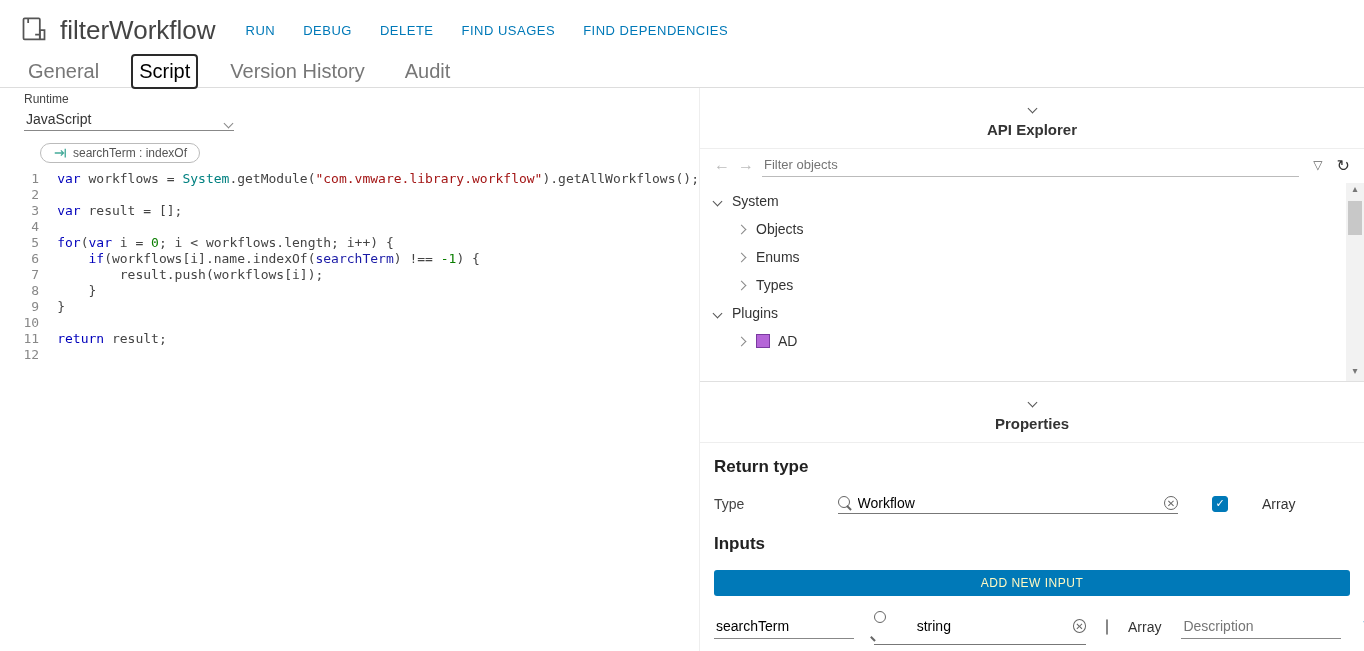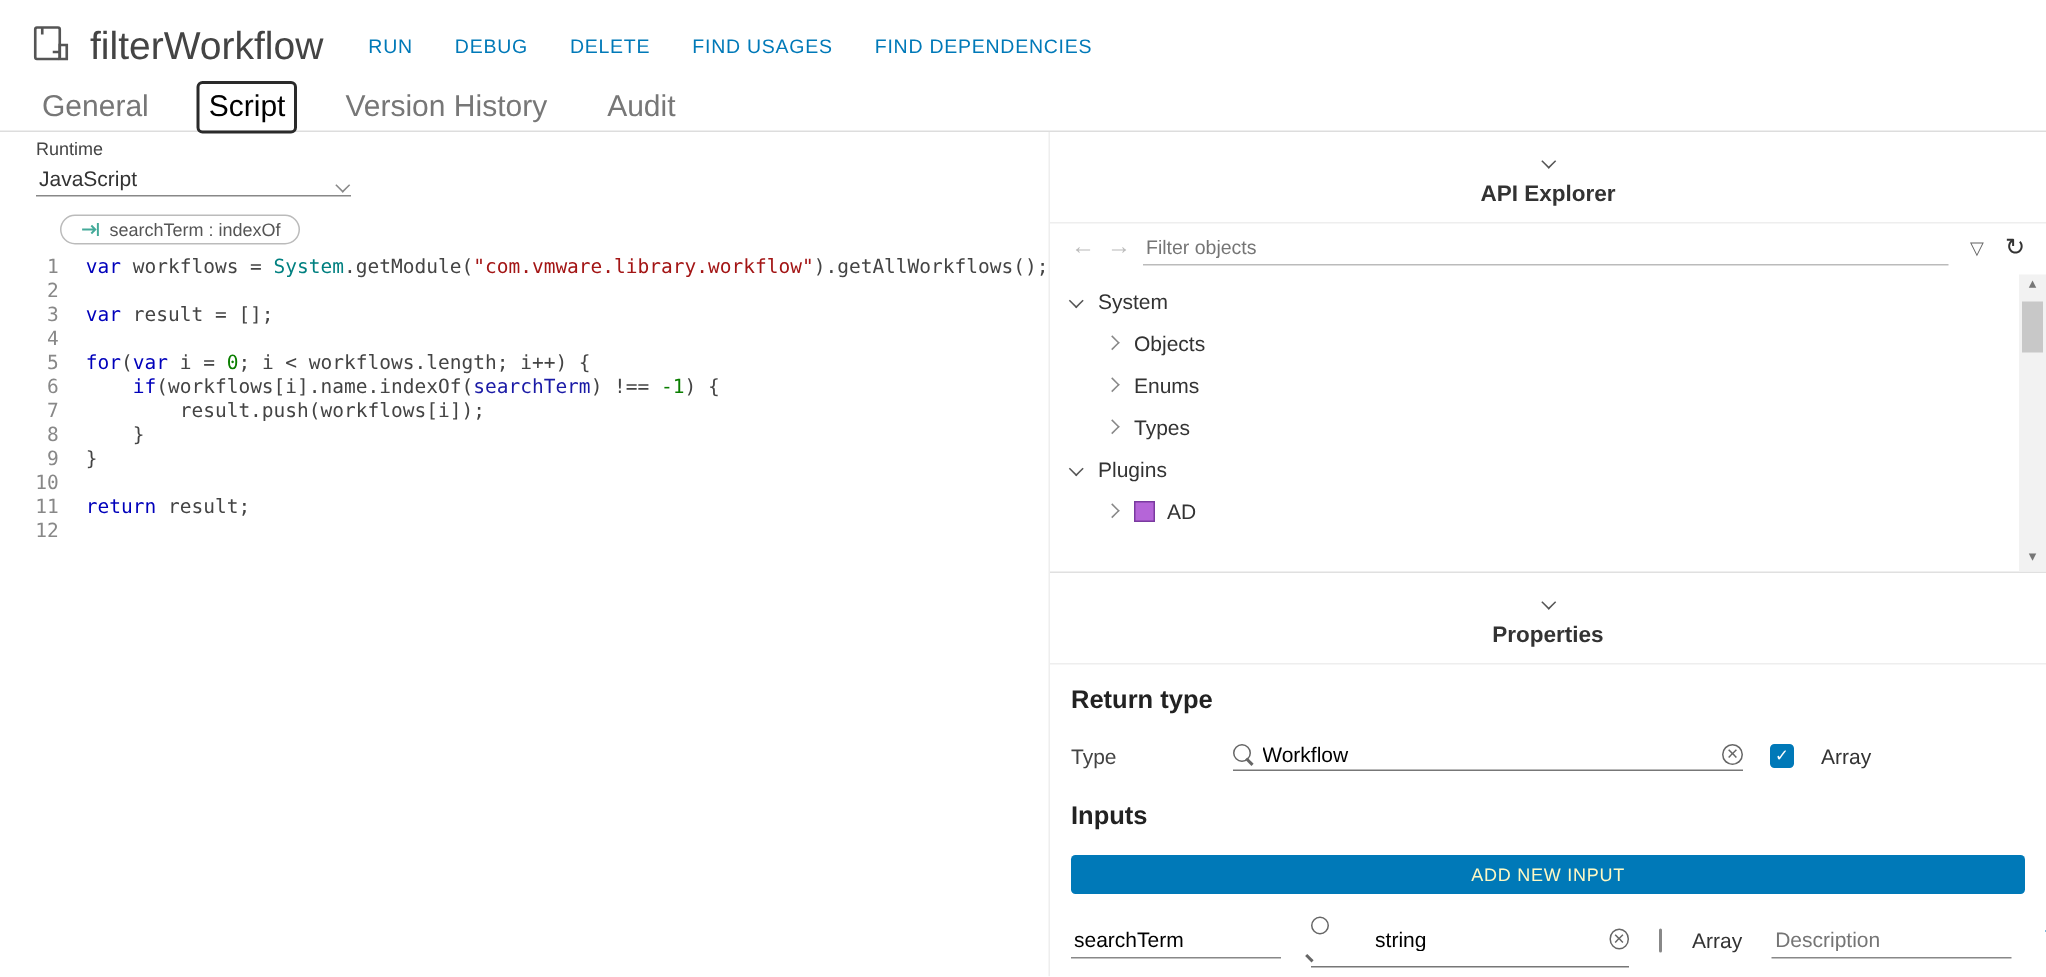--- a/index.html
+++ b/index.html
@@ -57,21 +57,21 @@
 .tree-row { display: flex; align-items: center; height: 28px; gap: 8px; cursor: pointer; }
 .tree-row .caret { width: 10px; color: #888; font-size: 11px; }
 .tree-sub { padding-left: 24px; }
 .plugin-ico { width: 14px; height: 14px; display: inline-block; background: #b565d8; border: 1px solid #7a3aa0; }
 
 .scroll-col { width: 18px; background: #f2f2f2; position: relative; }
 .scroll-up, .scroll-dn { position: absolute; left: 0; right: 0; height: 16px; color: #777; text-align: center; font-size: 10px; }
 .scroll-up { top: 0; } .scroll-dn { bottom: 0; }
 .thumb { position: absolute; left: 2px; right: 2px; top: 18px; height: 34px; background: #c8c8c8; }
 .h3 { font-size: 17px; font-weight: 700; margin: 14px 14px 10px; color: #222; }
-.row { display: flex; align-items: center; padding: 6px 14px; gap: 18px; }
+.row { display: flex; align-items: center; padding: 6px 14px; gap: 34px; }
 .row .lbl { width: 90px; font-size: 14px; color: #444; }
 .search-field { flex: 0 0 340px; display: flex; align-items: center; border-bottom: 1px solid #777; padding: 2px 0; gap: 6px; }
 .search-ico::before { content: ""; display:inline-block; width:10px; height:10px; border:1.5px solid #666; border-radius:50%; position:relative; }
 .search-ico::after { content:""; display:inline-block; width:1.5px; height:6px; background:#666; transform: rotate(-45deg); position:relative; left:-2px; top:3px; }
 .search-field input { border: none; outline: none; flex: 1; font-size: 14px; background: transparent; }
 .clr-ico { width: 14px; height:14px; border:1px solid #666; border-radius:50%; display:flex; align-items:center; justify-content:center; font-size:10px; color:#666; cursor:pointer; }
 .chk { width:16px; height:16px; border:1px solid #888; border-radius:3px; display:inline-flex; align-items:center; justify-content:center; }
 .chk.checked { background:#0079b8; border-color:#0079b8; color:#fff; }
 .chk.checked::after { content:"✓"; font-size:11px; }
 .chk-lbl { font-size: 14px; color: #333; }

